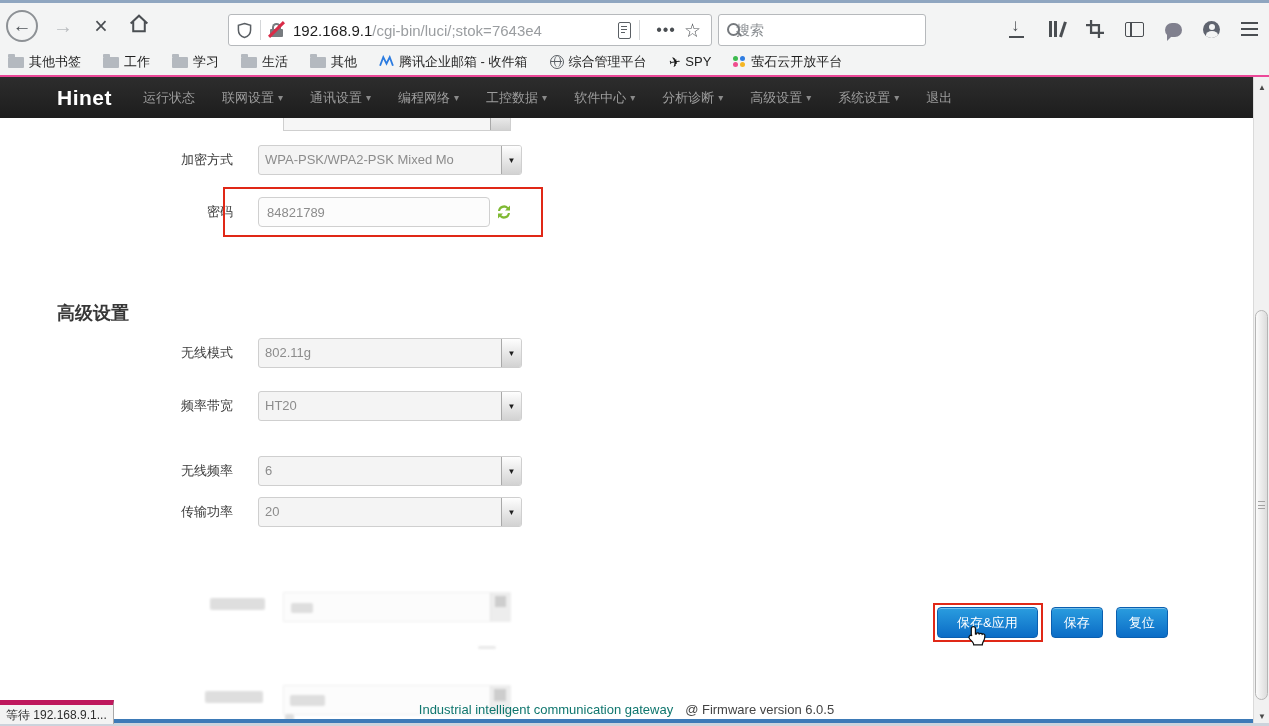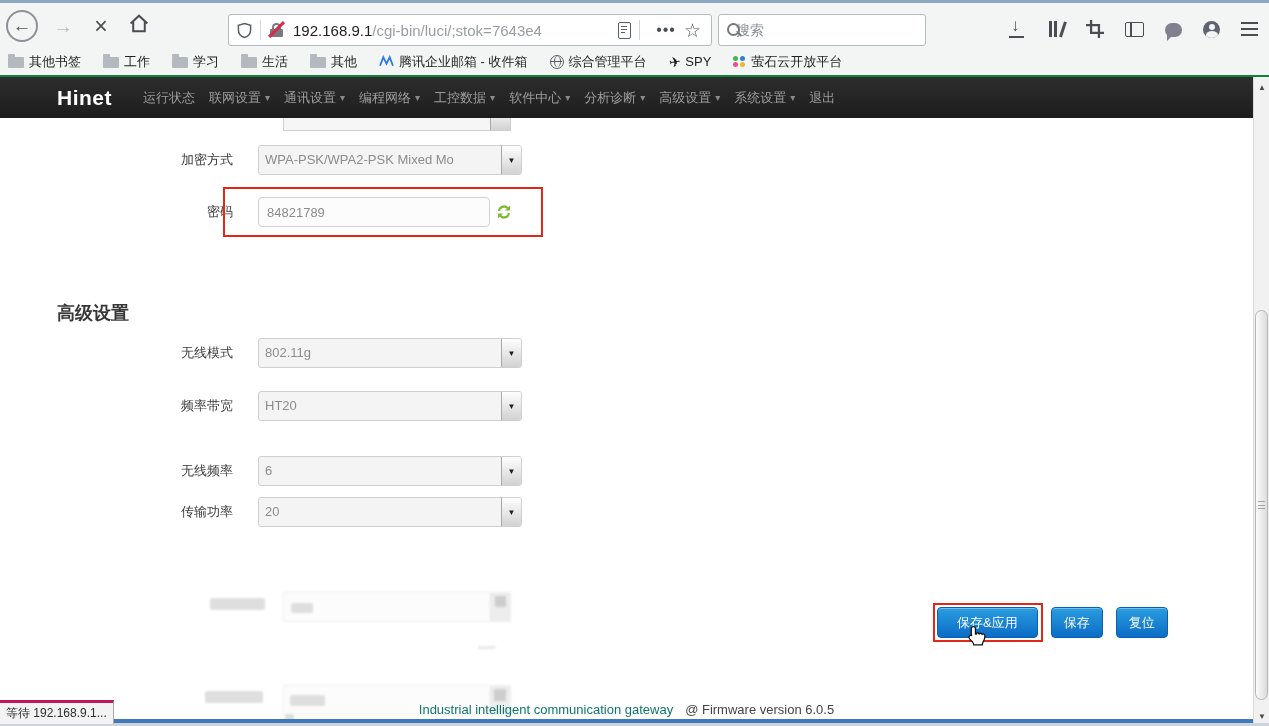--- a/index.html
+++ b/index.html
@@ -35,38 +35,38 @@
   .dl-arrow { width:18px; height:18px; position:relative; }
   .dl-arrow::before { content:"↓"; position:absolute; left:3px; top:-4px; font-size:17px; color:#4a4e52; font-weight:bold; }
   .dl-arrow::after { content:""; position:absolute; left:1px; bottom:0; width:15px; height:2px; background:#4a4e52; }
   .library span { position:absolute; top:1px; width:2.5px; height:16px; background:#4a4e52; }
   .library span:nth-child(1){ left:2px; } .library span:nth-child(2){ left:7px; } .library span:nth-child(3){ left:12px; transform:rotate(18deg); transform-origin:bottom; }
   .bubble { width:17px; height:14px; background:#80808e; border-radius:8px; position:relative; top:1px; }
   .bubble::after { content:""; position:absolute; left:2px; bottom:-4px; border:4px solid transparent; border-top-color:#80808e; border-left-color:#80808e; }
   .hamburger { display:flex; flex-direction:column; gap:3.5px; width:17px; }
   .hamburger span { height:2.2px; background:#4a4e52; }
 
-  .bookmarks { position:absolute; left:0; top:48px; width:1269px; height:29px; background:#f3f4f4; border-bottom:2px solid #15803d; display:flex; align-items:center; gap:22px; padding:0 8px; }
+  .bookmarks { position:absolute; left:0; top:48px; width:1269px; height:29px; background:#f3f4f4; border-bottom:2px solid #ec4899; display:flex; align-items:center; gap:22px; padding:0 8px; }
   .bm { display:flex; align-items:center; gap:5px; font-size:13px; color:#1f1f1f; white-space:nowrap; }
   .folder { width:16px; height:11px; background:#b4b9bf; border-radius:1px; position:relative; margin-top:2px; }
   .folder::before { content:""; position:absolute; left:0; top:-3px; width:7px; height:3px; background:#b4b9bf; border-radius:1px 1px 0 0; }
   .globe { width:14px; height:14px; border:1.5px solid #5a5f64; border-radius:50%; position:relative; }
   .globe::before { content:""; position:absolute; left:0; top:5px; width:11px; height:1.5px; background:#5a5f64; }
   .globe::after { content:""; position:absolute; left:3px; top:0; width:5px; height:11px; border:1.5px solid #5a5f64; border-radius:50%; border-top:none; border-bottom:none; }
   .plane { font-size:14px; color:#141414; transform:rotate(-8deg); }
   .ezdots { display:grid; grid-template-columns:6px 6px; grid-gap:1px; }
   .ezdots i { width:5px; height:5px; border-radius:50%; }
   .ezdots i:nth-child(1){ background:#3dba4e; } .ezdots i:nth-child(2){ background:#2f7de1; }
   .ezdots i:nth-child(3){ background:#ef4d8e; } .ezdots i:nth-child(4){ background:#f5b623; }
 
   
   .viewport { position:absolute; left:0; top:77px; width:1253px; height:649px; background:#fff; overflow:hidden; }
   .sitenav { position:absolute; left:0; top:0; width:1253px; height:41px; background:linear-gradient(#2d2d2d,#1d1d1d); display:flex; align-items:center; }
   .brand { color:#fff; font-size:21px; font-weight:bold; margin-left:57px; margin-right:31px; letter-spacing:.5px; }
-  .navitems { display:flex; gap:14px; align-items:center; }
+  .navitems { display:flex; gap:27px; align-items:center; }
   .navitem { font-size:13px; color:#9d9d9d; white-space:nowrap; display:flex; align-items:center; }
   .navitem.has-caret::after { content:"▾"; font-size:10px; color:#8a8a8a; margin-left:4px; }
 
   .page { position:absolute; left:0; top:41px; width:1253px; height:608px; background:#fff; }
 
   .frow { position:absolute; left:143px; display:flex; align-items:center; }
   .flabel { width:115px; text-align:right; padding-right:25px; font-size:13px; color:#3b3b3b; white-space:nowrap; }
   .sel { width:264px; height:30px; background:#f4f4f4; border:1px solid #cfcfcf; border-radius:3px; display:flex; overflow:hidden; }
   .sel .seltxt { flex:1; font-size:13px; color:#8c8c8c; line-height:28px; padding:0 6px; white-space:nowrap; overflow:hidden; }
   .selbtn { width:20px; border-left:1px solid #a9a9a9; background:linear-gradient(#fefefe,#d2d2d2); display:flex; align-items:center; justify-content:center; }
@@ -99,21 +99,21 @@
 
   #cursor { position:absolute; left:966px; top:507px; }
 
   #page-footer { position:absolute; left:0; top:584px; width:100%; text-align:center; font-size:13px; }
   #page-footer .flink { color:#0f766e; }
   #page-footer .ftext { color:#444; margin-left:12px; }
 
   .bluebar { position:absolute; left:0; top:719px; width:1253px; height:4px; background:#3d7ab7; }
   .bottomedge { position:absolute; left:0; top:723px; width:1269px; height:3px; background:#ccd3dc; }
 
-  #statusbox { position:absolute; left:0; top:700px; height:24px; background:#f3f3f3; border-top:3px solid #be185d; border-right:1px solid #a9a9a9; font-size:12px; color:#2e2e2e; line-height:20px; padding:0 6px; z-index:5; }
+  #statusbox { position:absolute; left:0; top:700px; height:24px; background:#f3f3f3; border-top:5px solid #be185d; border-right:1px solid #a9a9a9; font-size:12px; color:#2e2e2e; line-height:20px; padding:0 6px; z-index:5; }
 
   
   .scrollbar { position:absolute; left:1253px; top:77px; width:16px; height:649px; background:#f1f1f1; border-left:1px solid #dadada; }
   .sbtn { position:absolute; left:0; width:16px; height:16px; display:flex; align-items:center; justify-content:center; font-size:8px; color:#4a4a4a; }
   .sbtn.up { top:2px; } .sbtn.down { bottom:2px; }
   .thumb { position:absolute; left:1px; top:233px; width:13px; height:390px; background:linear-gradient(90deg,#fbfbfb,#dcdcdc); border:1px solid #b5b5b5; border-radius:7px; }
   .grip { position:absolute; left:2px; top:50%; width:7px; height:8px; margin-top:-4px; border-top:1px solid #a3a3a3; border-bottom:1px solid #a3a3a3; }
   .grip::after { content:""; position:absolute; left:0; top:3px; width:7px; height:1px; background:#a3a3a3; }
 </style>
 </head>

